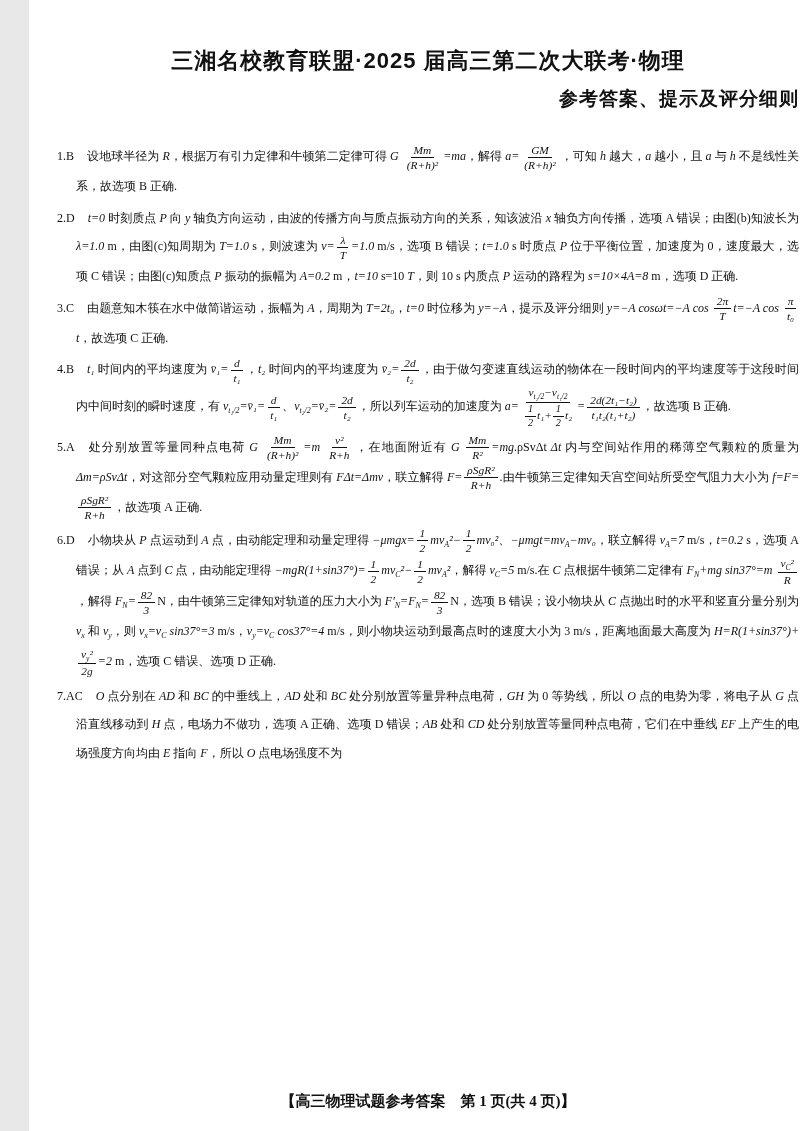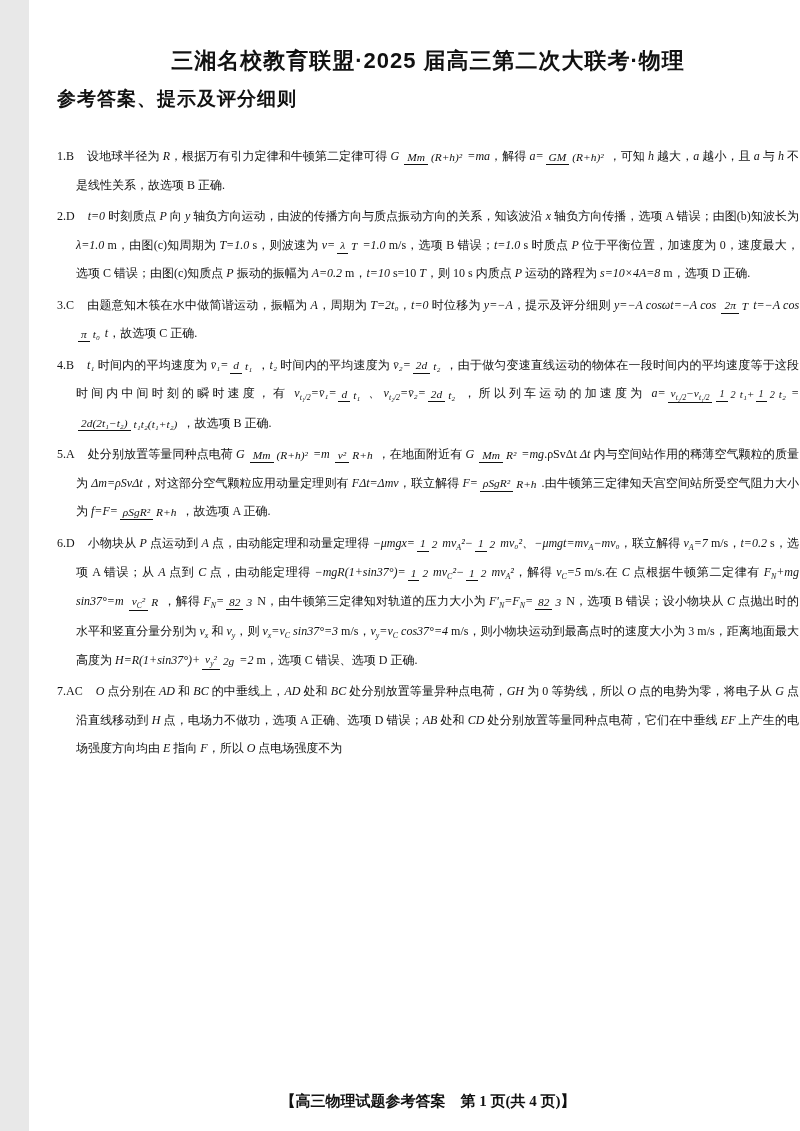--- a/index.html
+++ b/index.html
@@ -3,27 +3,27 @@
 <meta charset="utf-8">
 <style>
   html,body { margin:0; padding:0; background:#e8e8e8; }
   body { width:800px; height:1131px; overflow:hidden;
          font-family:"Liberation Serif","DejaVu Serif",serif; color:#111; }
   .page { width:800px; height:1131px; background:#ffffff; box-sizing:border-box;
           padding:46px 30px 0 28px; display:flex; flex-direction:column;margin-left:29px; }
   .title { font-family:"Liberation Sans","DejaVu Sans",sans-serif; font-weight:700;
            font-size:22px; text-align:center; margin:0; letter-spacing:1px; }
   .subtitle { font-family:"Liberation Sans","DejaVu Sans",sans-serif; font-weight:700;
-              font-size:19px; text-align:left; margin:10px 0 30px; letter-spacing:1px; }
+              font-size:19px; text-align:right; margin:10px 0 30px; letter-spacing:1px; }
   .answers { flex:1 1 auto; font-size:12px; line-height:2.38; text-align:justify; }
   .item { padding-left:19px; text-indent:-19px; margin-bottom:3px; }
   .inum { margin-right:13px; }
   .m { font-style:italic; }
   .m sub, .frac sub { font-size:0.66em; font-style:italic; }
-  .frac { display:inline-flex; flex-direction:row; align-items:center;
+  .frac { display:inline-flex; flex-direction:column; align-items:center;
           vertical-align:middle; line-height:1.25; font-style:italic;
           text-indent:0; margin:0 2px; font-size:0.95em; }
   .frac .num { border-bottom:1px solid #111; padding:0 3px; white-space:nowrap; }
   .frac .den { padding:0 3px; white-space:nowrap; }
   .frac .frac { font-size:0.9em; margin:0 1px; }
   .footer { flex:0 0 auto; text-align:center; font-weight:700; font-size:15px;
             padding:10px 0 20px; font-family:"Liberation Serif","DejaVu Serif",serif; }
 </style>
 </head>
 <body>

